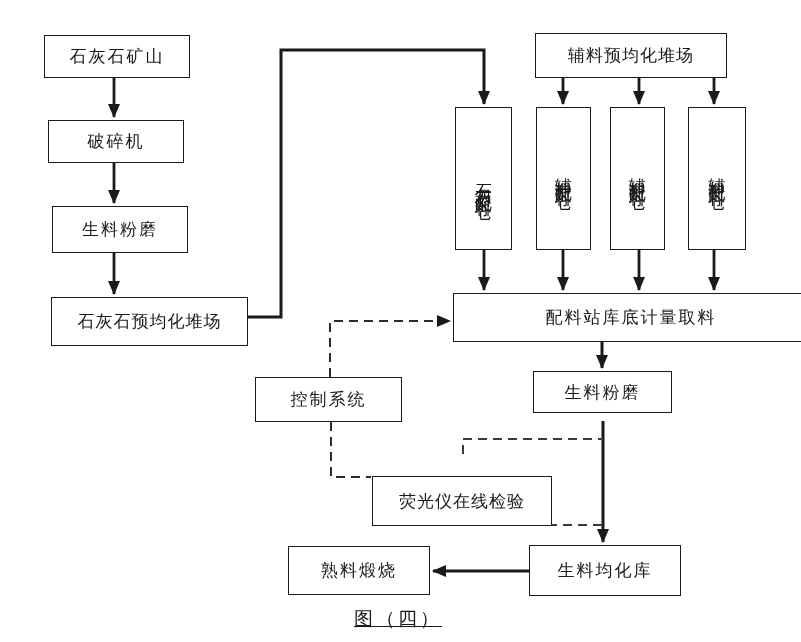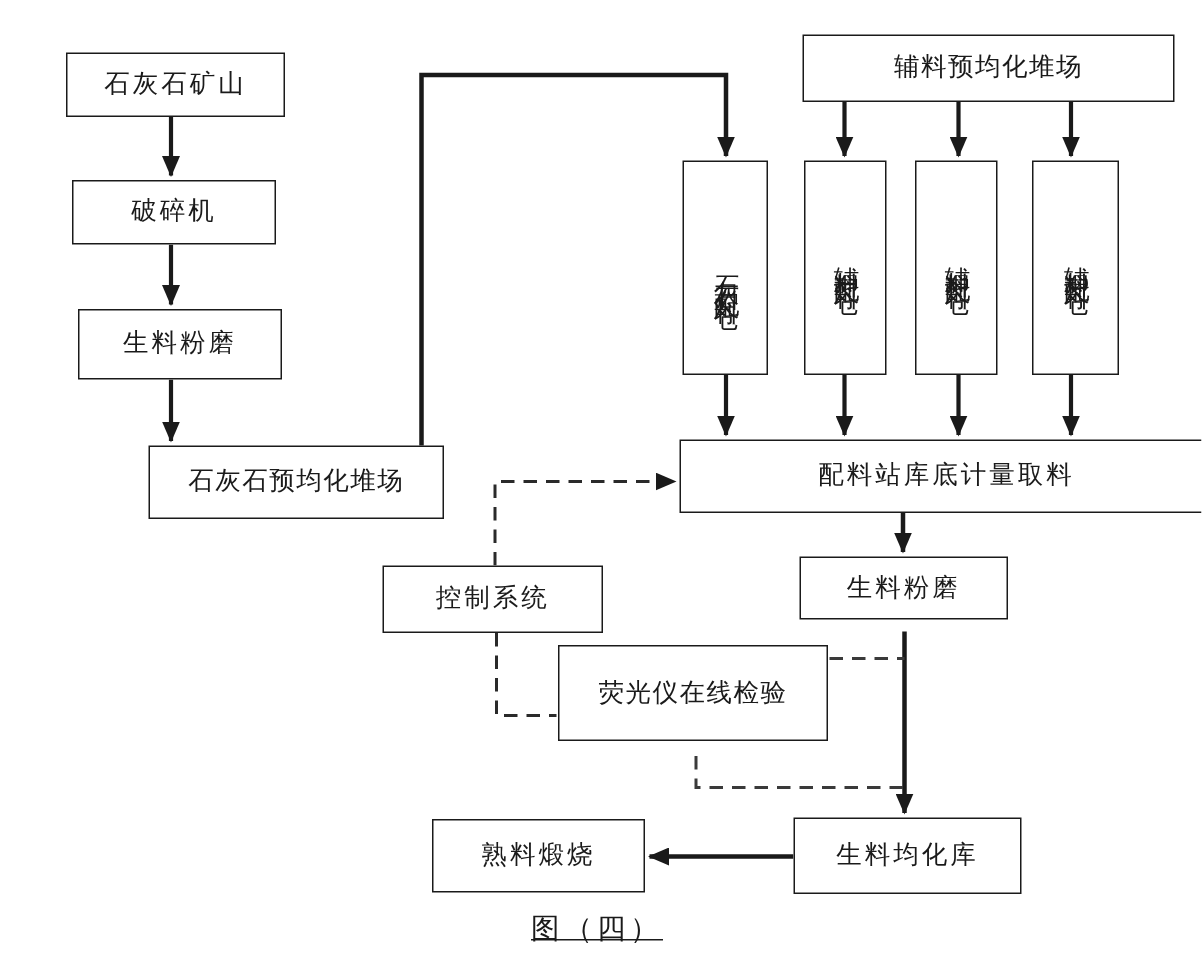--- a/index.html
+++ b/index.html
@@ -90,39 +90,39 @@
 
     <path d="M464,504 L464,525 L603,525" stroke="#3a3a3a" stroke-width="2" fill="none" stroke-dasharray="9 6"></path>
   </svg>
 
   <div class="node" style="left:44px; top:35px; width:146px; height:43px;">石灰石矿山</div>
 
   <div class="node" style="left:48px; top:120px; width:136px; height:43px;">破碎机</div>
 
   <div class="node" style="left:52px; top:206px; width:136px; height:47px;">生料粉磨</div>
 
-  <div class="node" style="left:51px; top:297px; width:197px; height:49px; letter-spacing:1px;margin-left:48px;">石灰石预均化堆场</div>
+  <div class="node" style="left:51px; top:297px; width:197px; height:49px; letter-spacing:1px;">石灰石预均化堆场</div>
 
-  <div class="node" style="left:535px; top:23px; width:248px; height:45px; letter-spacing:1px;">辅料预均化堆场</div>
+  <div class="node" style="left:535px; top:33px; width:192px; height:45px; letter-spacing:1px;">辅料预均化堆场</div>
 
   <div class="node vertical" style="left:455px; top:107px; width:57px; height:143px;">石灰石配料仓</div>
 
   <div class="node vertical" style="left:536px; top:107px; width:55px; height:143px;">辅料配料仓1</div>
 
   <div class="node vertical" style="left:610px; top:107px; width:55px; height:143px;">辅料配料仓2</div>
 
   <div class="node vertical" style="left:688px; top:107px; width:58px; height:143px;">辅料配料仓3</div>
 
   <div class="node" style="left:453px; top:293px; width:356px; height:49px; letter-spacing:2px;">配料站库底计量取料</div>
 
   <div class="node" style="left:533px; top:371px; width:139px; height:42px;">生料粉磨</div>
 
   <div class="node" style="left:255px; top:377px; width:147px; height:45px;">控制系统</div>
 
-  <div class="node" style="left:372px; top:430px; width:180px; height:64px; letter-spacing:1px;">荧光仪在线检验</div>
+  <div class="node" style="left:372px; top:476px; width:180px; height:50px; letter-spacing:1px;">荧光仪在线检验</div>
 
   <div class="node" style="left:529px; top:545px; width:152px; height:51px;">生料均化库</div>
 
   <div class="node" style="left:288px; top:546px; width:142px; height:49px;">熟料煅烧</div>
 
   <div class="caption" style="left:338px; top:606px; width:120px;">图（四）</div>
 
 </div>
 
 </body></html>

